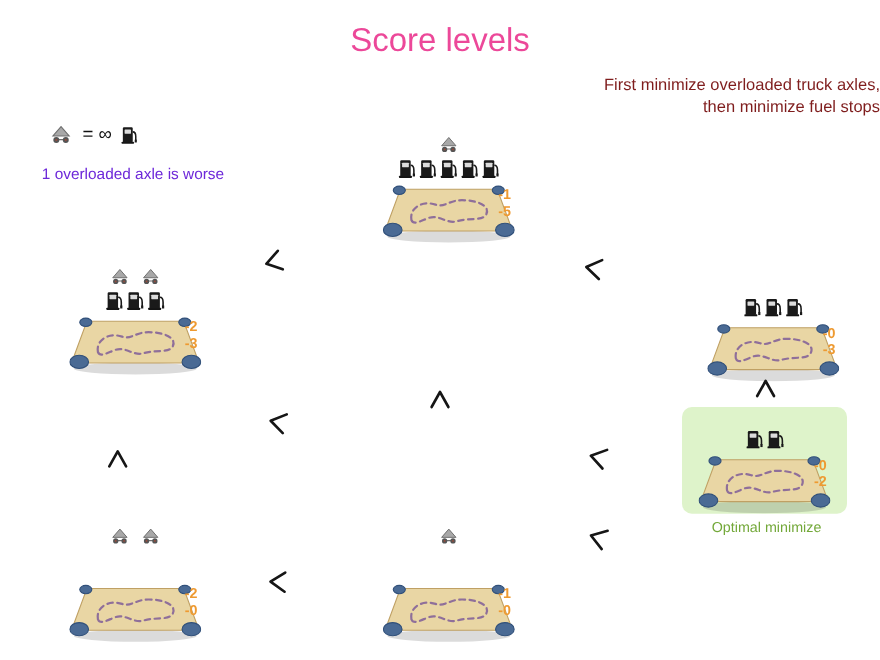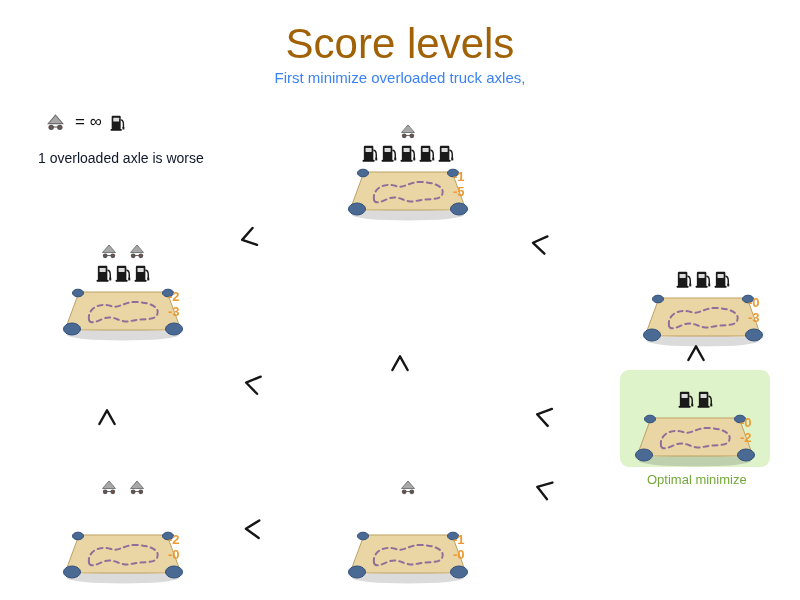--- a/index.html
+++ b/index.html
@@ -1,28 +1,28 @@
 <!DOCTYPE html>
 <html><head>
 <meta charset="utf-8">
 <style>
   * { margin:0; padding:0; box-sizing:border-box; }
   html,body { width:800px; height:600px; background:#ffffff;
     font-family:"Liberation Sans","DejaVu Sans",sans-serif; }
   .stage { position:relative; width:800px; height:600px; background:#fff; overflow:hidden; }
 
   .title { position:absolute; top:20px; left:0; width:100%; text-align:center;
-    font-size:42px; font-weight:400; color:#a16207; }
-  .subtitle { position:absolute; top:68px; left:0; width:100%; text-align:center;
-    font-size:15px; line-height:20px; color:#3b82f6; }
+    font-size:30px; font-weight:400; color:#ec4899; }
+  .subtitle { position:absolute; top:68px; left:0; width:100%; text-align:right;
+    font-size:15px; line-height:20px; color:#7f1d1d; }
 
   .legend { position:absolute; left:44px; top:112px; display:flex; align-items:center; gap:8px; }
   .eq { font-size:17px; color:#111; }
 
-  .warning { position:absolute; left:38px; top:148px; font-size:14px; line-height:21px; color:#0f172a; }
+  .warning { position:absolute; left:38px; top:148px; font-size:14px; line-height:21px; color:#6d28d9; }
 
   .solution { position:absolute; width:130px; display:flex; flex-direction:column; align-items:center; }
   .row { display:flex; justify-content:center; align-items:flex-end; gap:3px; margin-bottom:3px; }
   .row.axles { gap:8px; }
   .row.pumps { min-height:20px; }
   .row.pumps.empty { min-height:27px; }
 
   svg.axle { width:20px; height:15px; }
   svg.pump { width:16px; height:19px; }
   svg.axle.lg { width:23px; height:17px; }
@@ -77,20 +77,21 @@
       <path d="M4,16.5 L11,4 L18,16.5" fill="none" stroke="#161616" stroke-width="2.2" stroke-linecap="round" stroke-linejoin="round"></path>
     </symbol>
   </defs>
 </svg>
 
 <div class="stage">
 
   <div class="title">Score levels</div>
   <div class="subtitle">
     <div>First minimize overloaded truck axles,</div>
+    <div>then minimize fuel stops</div>
   </div>
 
   <div class="legend">
     <svg class="axle lg">
         <use href="#axle-sym"></use>
       </svg>
     <span class="eq">= ∞</span>
     <svg class="pump lg">
         <use href="#pump-sym"></use>
       </svg>

